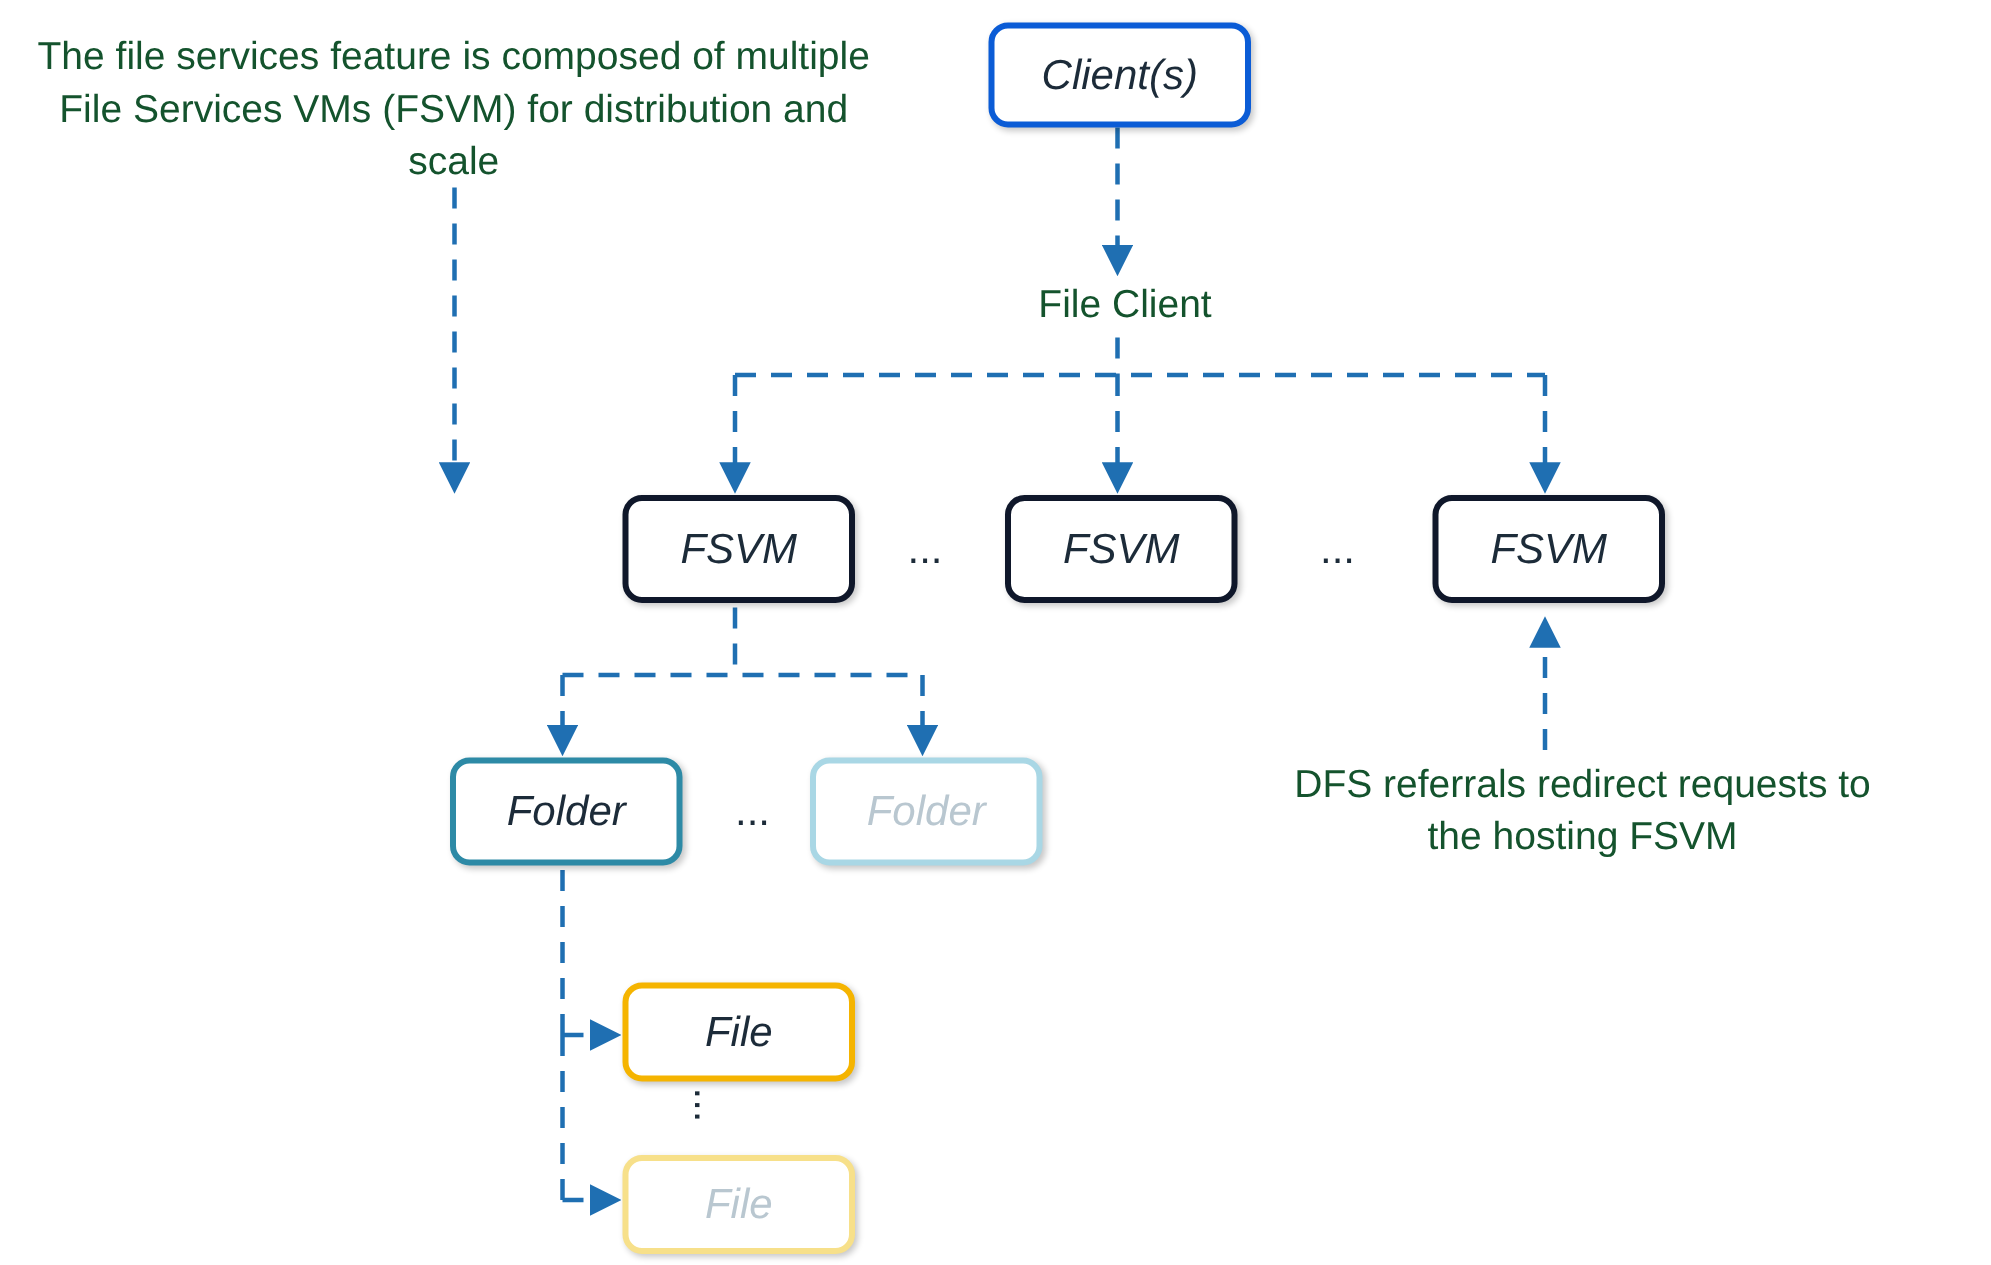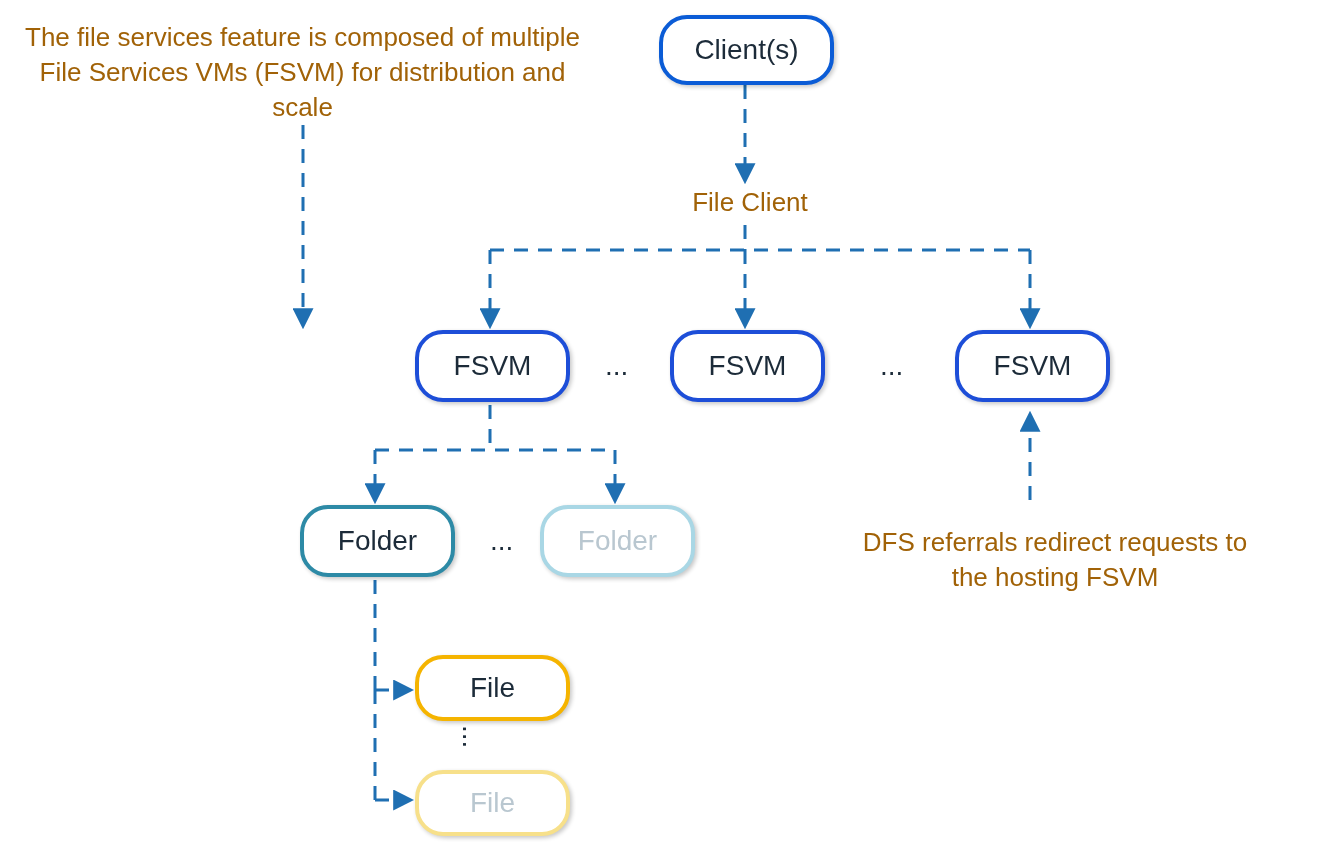--- a/index.html
+++ b/index.html
@@ -7,42 +7,43 @@
     width:1327px;
     height:843px;
     background:#fff;
     font-family:"Segoe UI","Helvetica Neue",Arial,sans-serif;
     position:relative;
     color:#1c2b39;
   }
   .node{
     position:absolute;
     box-sizing:border-box;
-    border-radius:28px;
+    border-radius:13px;
     background:#fff;
     display:flex;
     align-items:center;
     justify-content:center;
     font-size:28px;
     font-weight:400;
     box-shadow:2px 2px 4px rgba(0,0,0,0.22);
+    font-style:italic;
   }
   .client   {border:4px solid #0b5cd6;}
-  .fsvm     {border:4px solid #1d4ed8;}
+  .fsvm     {border:4px solid #0f172a;}
   .folder   {border:4px solid #2d8aa6;}
   .folder2  {border:4px solid #a9d7e5;}
   .file     {border:4px solid #f5b400;}
   .file2    {border:4px solid #f7e08a;}
   .ghost{color:#b9c7d0;}
   .lbl{
     position:absolute;
     font-size:26px;
     line-height:1.35;
     text-align:center;
-    color:#a16207;
+    color:#14532d;
   }
   .dots{
     position:absolute;
     font-size:28px;
     color:#1c2b39;
   }
   svg.wires{
     position:absolute;
     left:0;top:0;
     width:1327px;height:843px;
@@ -83,21 +84,21 @@
     <line x1="375" y1="800" x2="410" y2="800" marker-end="url(#arrow)"></line>
 
     <line x1="1030" y1="500" x2="1030" y2="415" marker-end="url(#arrow)"></line>
   </g>
 </svg>
 
 <div class="lbl" style="left:10px; top:20px; width:585px;">The file services feature is composed of multiple File Services VMs (FSVM) for distribution and scale</div>
 
 <div class="lbl" style="left:660px; top:185px; width:180px;">File Client</div>
 
-<div class="lbl" style="left:845px; top:505px; width:420px;margin-top:20px;">DFS referrals redirect requests to the hosting FSVM</div>
+<div class="lbl" style="left:845px; top:505px; width:420px;">DFS referrals redirect requests to the hosting FSVM</div>
 
 <div class="node client" style="left:659px; top:15px; width:175px; height:70px;">Client(s)</div>
 
 <div class="node fsvm" style="left:415px; top:330px; width:155px; height:72px;">FSVM</div>
 
 <div class="node fsvm" style="left:670px; top:330px; width:155px; height:72px;">FSVM</div>
 
 <div class="node fsvm" style="left:955px; top:330px; width:155px; height:72px;">FSVM</div>
 
 <div class="node folder" style="left:300px; top:505px; width:155px; height:72px;">Folder</div>

